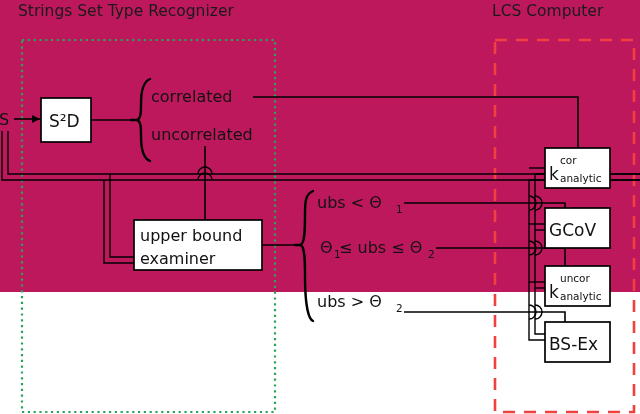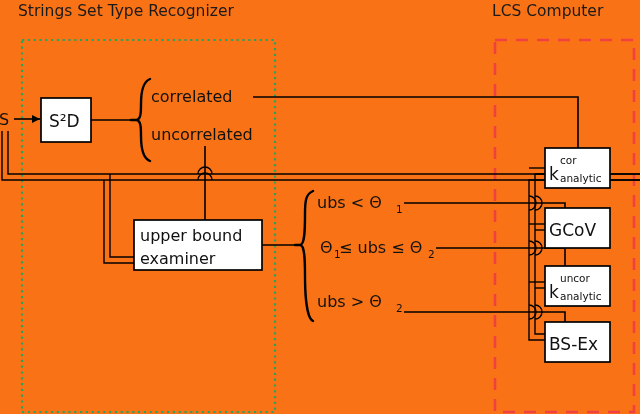--- a/index.html
+++ b/index.html
@@ -1,18 +1,18 @@
 <!DOCTYPE html>
 <html><head>
 <meta charset="utf-8">
 <style>
   html,body{margin:0;padding:0;background:#ffffff;}
   body{width:640px;height:414px;overflow:hidden;
        font-family:"DejaVu Sans","Liberation Sans",sans-serif;}
-  #stage{position:relative;width:640px;height:414px;background:#f97316;}
+  #stage{position:relative;width:640px;height:292px;background:#be185d;}
   svg{position:absolute;left:0;top:0;width:640px;height:414px;}
   .ttl{font-size:15.5px;fill:#1a1a1a;font-family:"DejaVu Sans","Liberation Sans",sans-serif;}
   .boxlbl{font-size:17px;fill:#111;font-family:"DejaVu Sans","Liberation Sans",sans-serif;}
   .boxlbl2{font-size:16px;fill:#111;font-family:"DejaVu Sans","Liberation Sans",sans-serif;}
   .sub{font-size:10.5px;fill:#111;font-family:"DejaVu Sans","Liberation Sans",sans-serif;}
   .edge{font-size:16px;fill:#111;font-family:"DejaVu Sans","Liberation Sans",sans-serif;}
   .slbl{font-size:16px;fill:#111;font-family:"DejaVu Sans","Liberation Sans",sans-serif;}
   .wire{stroke:#000;stroke-width:1.6;fill:none;}
   .wire2{stroke:#000;stroke-width:1.4;fill:none;}
   .brace{stroke:#000;stroke-width:2.4;fill:none;stroke-linecap:round;}

